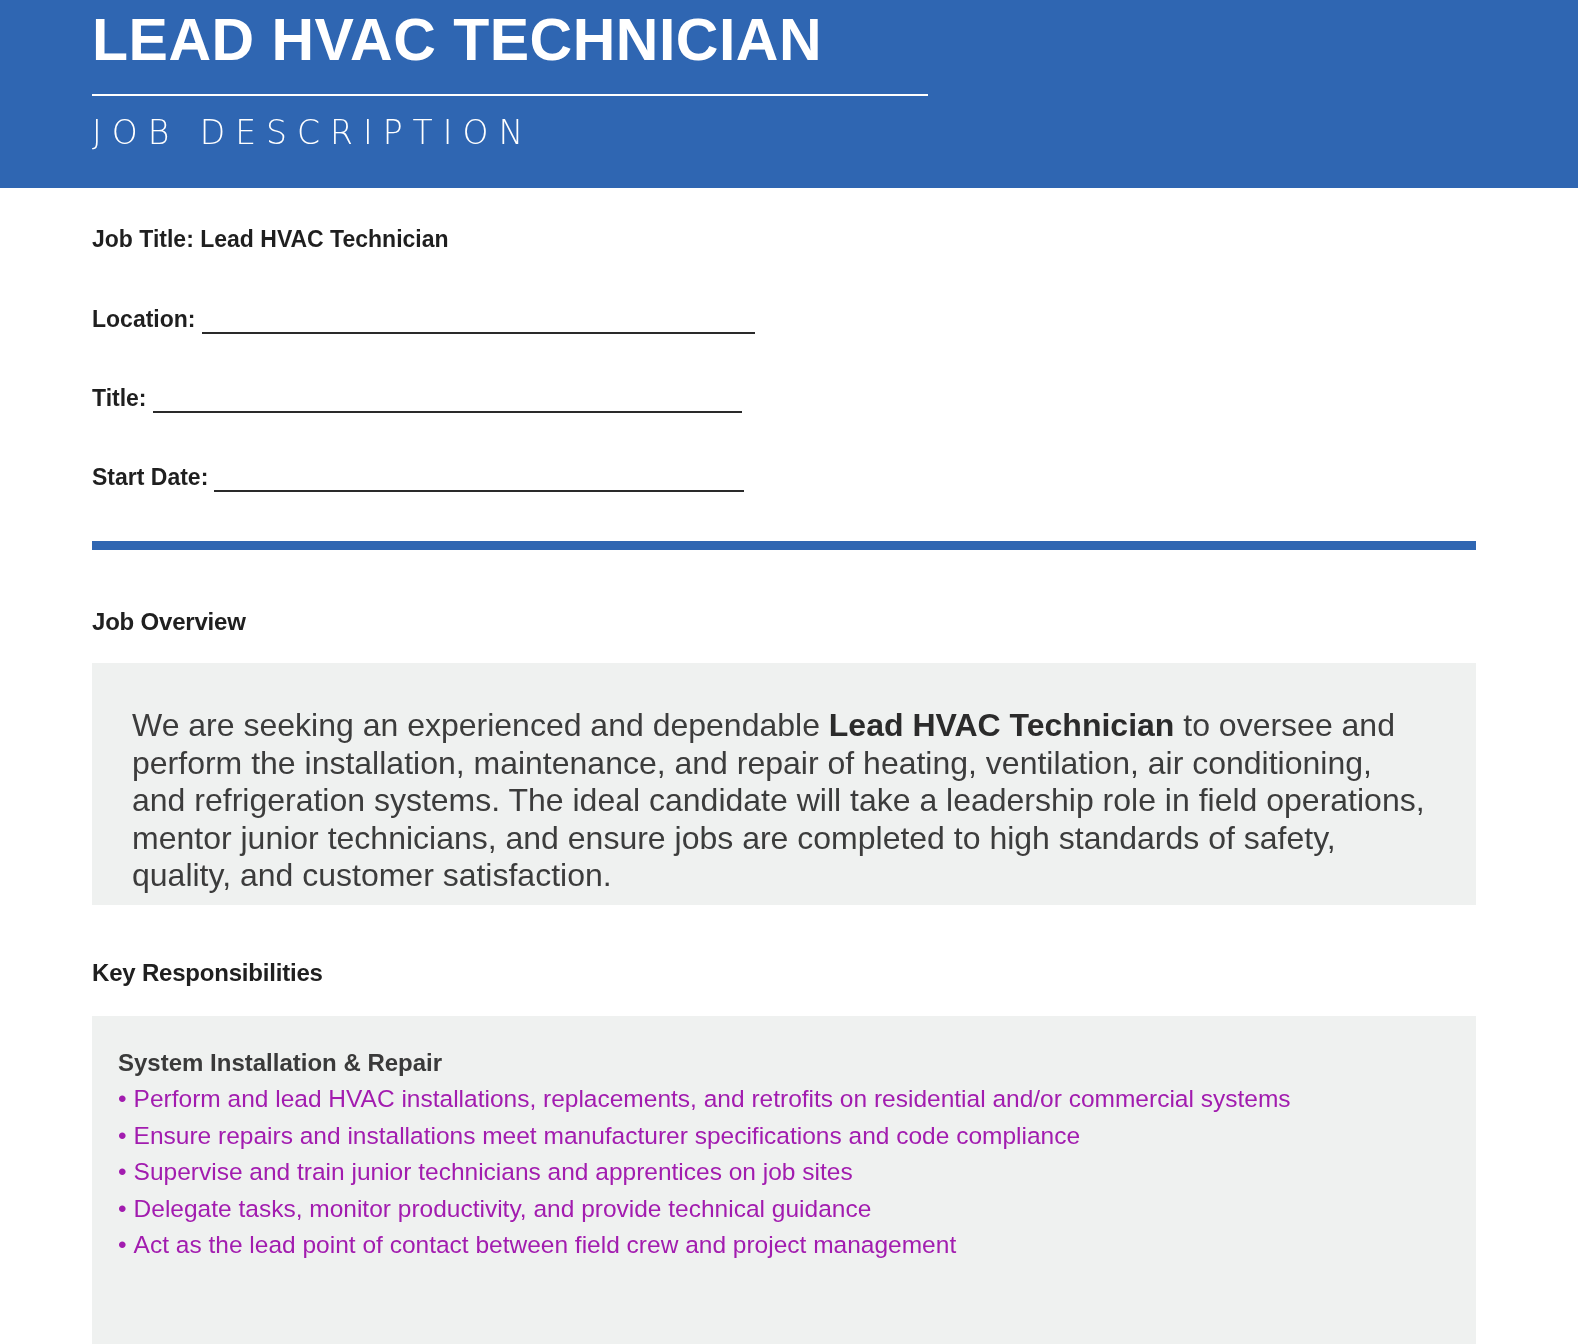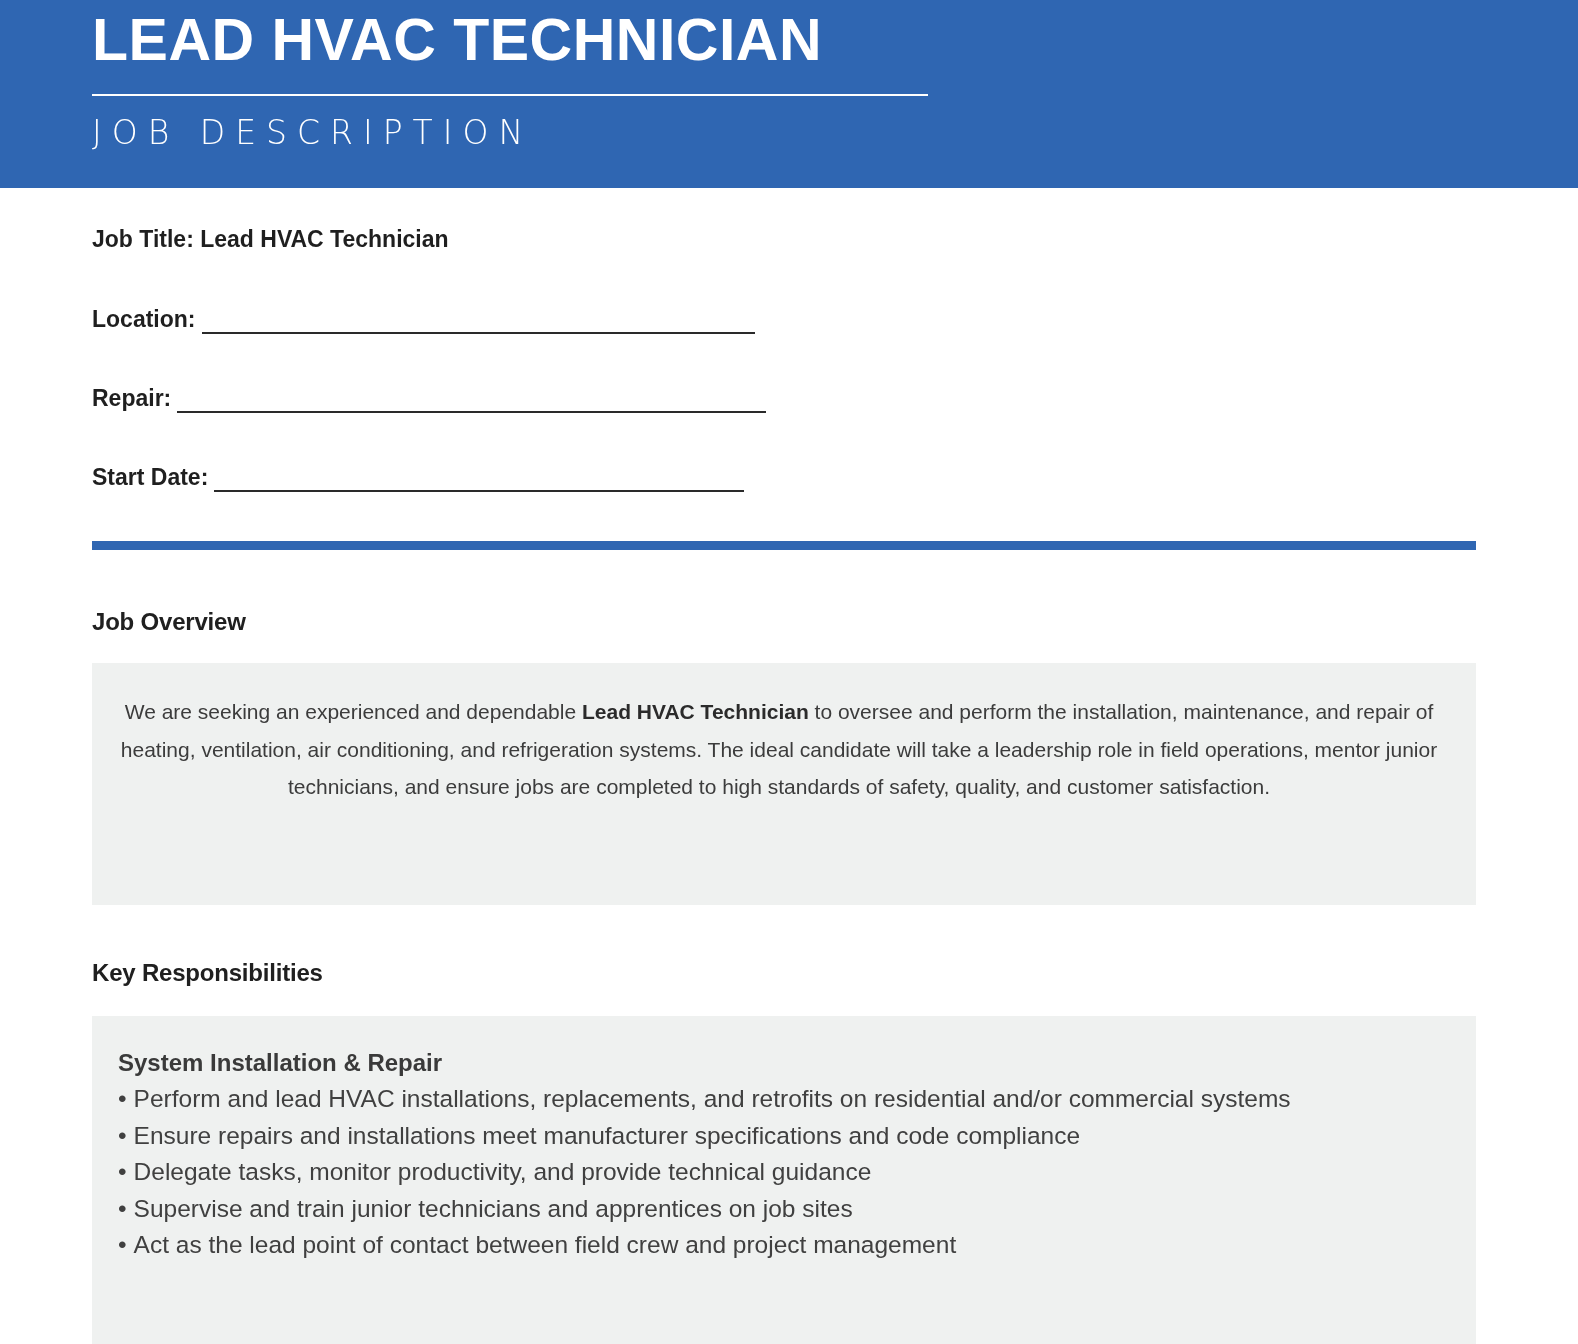--- a/index.html
+++ b/index.html
@@ -142,45 +142,45 @@
     padding: 30px 36px 0 26px;
   }
   .panel-resp {
     top: 1016px;
     height: 328px;
     padding: 29px 36px 0 26px;
   }
 
   .body-text {
     font-family: "Liberation Sans", sans-serif;
-    font-size: 21px;
+    font-size: 32px;
     line-height: 37.5px;
     color: #3c3c3c;
-    margin: 0;
-    text-align: center;
+    margin: 14px;
+    text-align: left;
   }
   .body-text b, .body-text strong {
     font-weight: bold;
     color: #2b2b2b;
   }
 
   .resp-group-title {
     font-family: "Liberation Sans", sans-serif;
     font-size: 24px;
     font-weight: bold;
     color: #3a3a3a;
     line-height: 36px;
     margin: 0;
     white-space: nowrap;
   }
   .resp-bullet {
     font-family: "Liberation Sans", sans-serif;
     font-size: 24.5px;
     line-height: 36.5px;
-    color: #404040;
+    color: #a21caf;
     margin: 0;
     white-space: nowrap;
   }
   .resp-bullet .dot { margin-right: 7px; }
 </style>
 </head>
 <body>
 
 <div class="page">
 
@@ -194,21 +194,21 @@
 
     <div class="meta-row meta-jobtitle">Job Title: Lead HVAC Technician</div>
 
     <div class="meta-spacer-a"></div>
     <div class="meta-row">
       <span class="meta-label">Location:</span><span class="meta-line line-location"></span>
     </div>
 
     <div class="meta-spacer-b"></div>
     <div class="meta-row">
-      <span class="meta-label">Repair:</span><span class="meta-line line-salary"></span>
+      <span class="meta-label">Title:</span><span class="meta-line line-salary"></span>
     </div>
 
     <div class="meta-spacer-c"></div>
     <div class="meta-row">
       <span class="meta-label">Start Date:</span><span class="meta-line line-start"></span>
     </div>
 
   </div>
 
   <div class="section-divider"></div>
@@ -223,20 +223,20 @@
 
   <div class="panel panel-resp">
 
     <div class="resp-group">
       <p class="resp-group-title">System Installation &amp; Repair</p>
       <p class="resp-bullet"><span class="dot">•</span><span>Perform and lead HVAC installations, replacements, and retrofits on residential and/or commercial systems</span></p>
       <p class="resp-bullet"><span class="dot">•</span><span>Ensure repairs and installations meet manufacturer specifications and code compliance</span></p>
     </div>
 
     <div class="resp-group">
+      <p class="resp-bullet"><span class="dot">•</span><span>Supervise and train junior technicians and apprentices on job sites</span></p>
       <p class="resp-bullet"><span class="dot">•</span><span>Delegate tasks, monitor productivity, and provide technical guidance</span></p>
-      <p class="resp-bullet"><span class="dot">•</span><span>Supervise and train junior technicians and apprentices on job sites</span></p>
       <p class="resp-bullet"><span class="dot">•</span><span>Act as the lead point of contact between field crew and project management</span></p>
     </div>
 
   </div>
 
 </div>
 
 </body></html>

